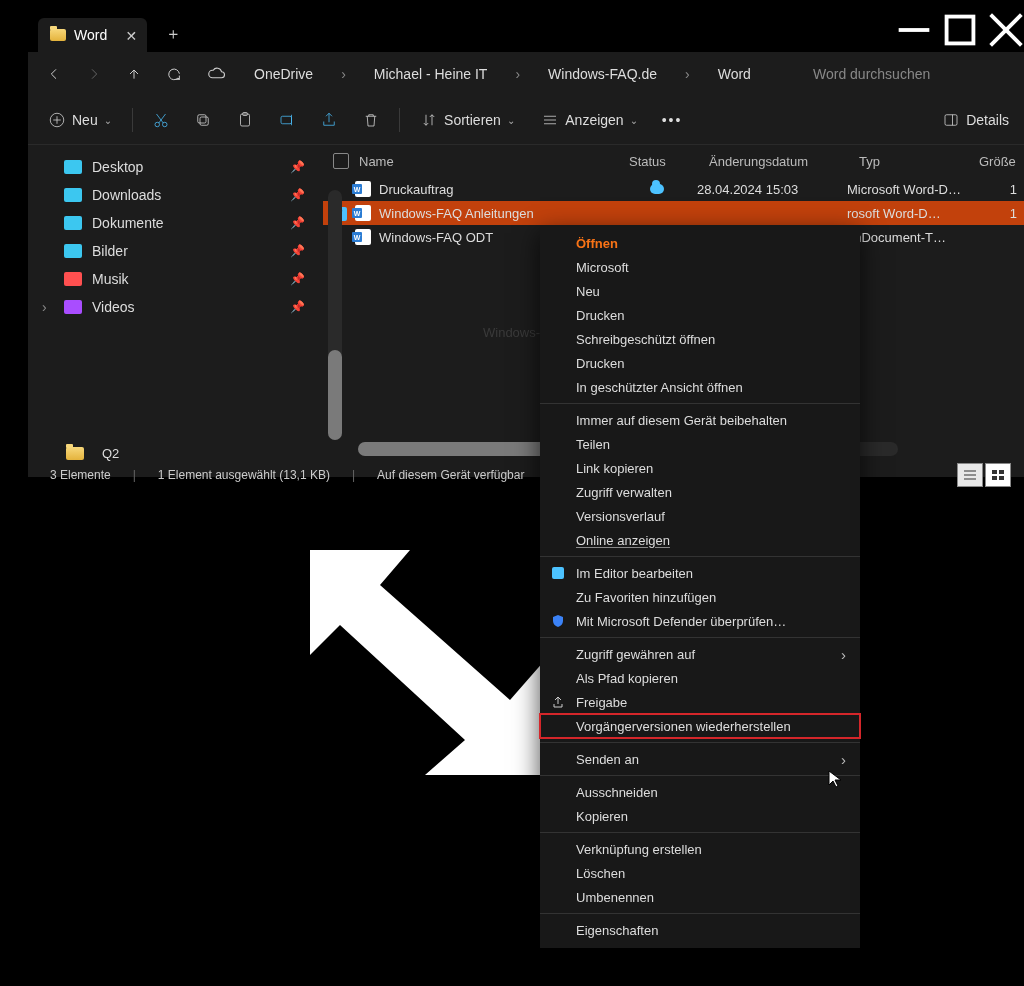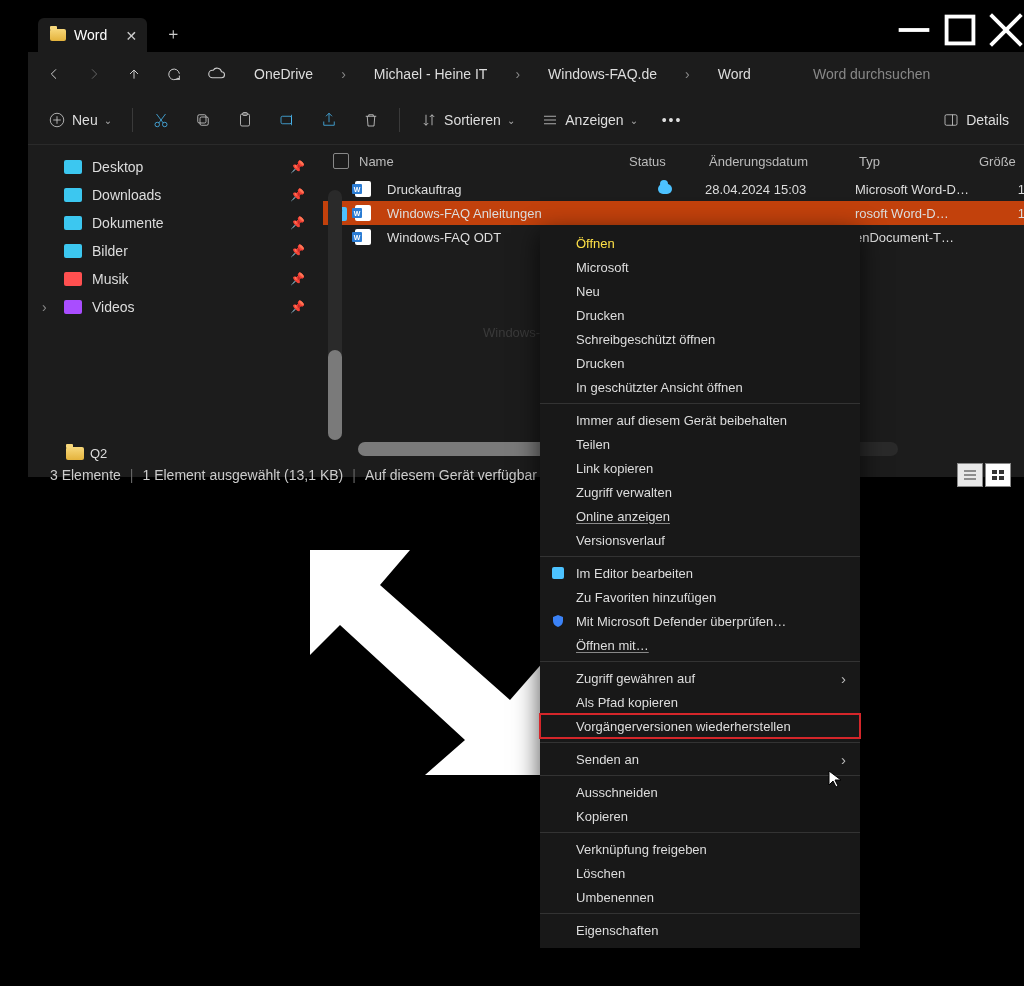--- a/index.html
+++ b/index.html
@@ -39,44 +39,44 @@
   .col.date{width:150px}
   .col.type{width:120px}
   .col.size{width:50px;text-align:right}
   .rows{}
   .row{display:flex;align-items:center;height:24px;padding-left:10px;color:#ddd;font-size:13px;position:relative}
   .row.selected{background:#c2410c}
   .row .chk{width:22px}
   .row .file-ico{width:16px;height:16px;background:#fff;border-radius:2px;position:relative;display:flex;align-items:center;justify-content:center;font-size:8px;font-weight:bold}
   .row .file-ico.word{background:#fff}
   .row .file-ico.word:after{content:"W";position:absolute;left:-3px;top:3px;width:10px;height:10px;background:#2b7cd3;color:#fff;font-size:7px;display:flex;align-items:center;justify-content:center;border-radius:1px}
-  .row .name{width:238px;white-space:nowrap;overflow:hidden;text-overflow:ellipsis;padding-left:16px}
+  .row .name{width:238px;white-space:nowrap;overflow:hidden;text-overflow:ellipsis;padding-left:8px}
   .row .status{width:80px;display:flex;justify-content:center}
   .row .date{width:150px}
   .row .type{width:120px;white-space:nowrap;overflow:hidden;text-overflow:ellipsis}
   .row .size{width:50px;text-align:right}
   .cloud-ico{width:14px;height:10px;background:#4cc2ff;border-radius:5px;position:relative}
   .cloud-ico:before{content:"";position:absolute;left:2px;top:-4px;width:8px;height:8px;background:#4cc2ff;border-radius:50%}
   .watermark{position:absolute;left:160px;top:180px;color:#3a3a3a;font-size:13px}
-  .bottom-spacer{position:absolute;left:38px;top:436px;color:#ddd;font-size:13px;display:flex;align-items:center;gap:6px}
+  .bottom-spacer{position:absolute;left:38px;top:436px;color:#ddd;font-size:13px;display:flex;align-items:center;gap:18px}
   .bottom-folder{width:18px;height:13px;background:linear-gradient(#f7d77a,#e4b33c);border-radius:2px;position:relative}
   .bottom-folder:before{content:"";position:absolute;left:0;top:-3px;width:7px;height:4px;background:#f7d77a;border-radius:1px}
-  .statusbar{position:absolute;left:22px;top:452px;right:10px;height:26px;display:flex;align-items:center;color:#ccc;font-size:14px;gap:9px}
+  .statusbar{position:absolute;left:22px;top:452px;right:10px;height:26px;display:flex;align-items:center;color:#ccc;font-size:12px;gap:22px}
   .statusbar .divider{color:#666}
   .view-toggle{position:absolute;right:8px;display:flex;gap:2px}
   .view-toggle div{width:24px;height:22px;background:#e8e8e8;border:1px solid #888;display:flex;align-items:center;justify-content:center}
   .view-toggle div.active{background:#fff}
   .scrollbar-h{position:absolute;left:330px;top:432px;width:540px;height:14px;background:#2a2a2a;border-radius:7px}
   .scrollbar-h .thumb{position:absolute;left:0;top:0;width:230px;height:14px;background:#7a7a7a;border-radius:7px}
   .scrollbar-v{position:absolute;left:300px;top:180px;width:14px;height:250px;background:#2a2a2a;border-radius:7px}
   .scrollbar-v .thumb{position:absolute;left:0;top:160px;width:14px;height:90px;background:#7a7a7a;border-radius:7px}
   
   .ctx{position:absolute;left:540px;top:225px;width:320px;background:#181818;box-shadow:0 8px 24px rgba(0,0,0,.7);z-index:30;padding:6px 0}
   .ctx-item{height:24px;display:flex;align-items:center;padding:0 14px 0 36px;color:#ddd;font-size:13px;cursor:pointer;position:relative}
-  .ctx-item.bold{font-weight:400;color:#fde047}
+  .ctx-item.bold{font-weight:700;color:#f97316}
   .ctx-item.sub:after{content:"›";position:absolute;right:14px;color:#bbb;font-size:15px}
   .ctx-item.underline span{text-decoration:underline;text-decoration-color:#888;text-underline-offset:2px}
   .ctx-sep{height:1px;background:#333;margin:4px 0}
   .ctx-item.highlight{outline:2px solid #d4262a;outline-offset:-1px}
   .ctx-ico{position:absolute;left:10px;width:16px;height:16px;display:flex;align-items:center;justify-content:center}
   
   .desktop{position:absolute;left:0;top:478px;width:1024px;height:508px;overflow:hidden;z-index:-1}
   .desktop-bg{width:100%;height:100%;background:radial-gradient(ellipse 420px 380px at 35% 40%,#1e66ff 0%,#0a3dd1 25%,#031a6a 55%,#000 85%);position:relative}
   .petal{position:absolute;border-radius:50% 10% 50% 10%;background:linear-gradient(135deg,#4d8fff 0%,#0b3fe0 100%);opacity:.85;transform:rotate(var(--r))}
   
@@ -387,25 +387,25 @@
     </div>
     <div class="ctx-item">
       <span>Teilen</span>
     </div>
     <div class="ctx-item">
       <span>Link kopieren</span>
     </div>
     <div class="ctx-item">
       <span>Zugriff verwalten</span>
     </div>
+    <div class="ctx-item">
+      <span>Versionsverlauf</span>
+    </div>
     <div class="ctx-item underline">
       <span>Online anzeigen</span>
-    </div>
-    <div class="ctx-item">
-      <span>Versionsverlauf</span>
     </div>
     <div class="ctx-sep"></div>
     <div class="ctx-item">
       <span class="ctx-ico">
         <svg width="14" height="14" viewBox="0 0 14 14">
           <rect x="1" y="1" width="12" height="12" rx="2" fill="#4cc2ff"></rect>
         </svg>
       </span>
       <span>Im Editor bearbeiten</span>
     </div>
@@ -413,47 +413,52 @@
       <span>Zu Favoriten hinzufügen</span>
     </div>
     <div class="ctx-item">
       <span class="ctx-ico">
         <svg width="14" height="14" viewBox="0 0 14 14">
           <path d="M7 1l5 2v4c0 3-2 5-5 6-3-1-5-3-5-6V3z" fill="#3b82f6"></path>
         </svg>
       </span>
       <span>Mit Microsoft Defender überprüfen…</span>
     </div>
-    <div class="ctx-item underline">
-      <span>Öffnen mit…</span>
-    </div>
     <div class="ctx-sep"></div>
     <div class="ctx-item sub">
       <span>Zugriff gewähren auf</span>
     </div>
     <div class="ctx-item">
       <span>Als Pfad kopieren</span>
     </div>
+    <div class="ctx-item">
+      <span class="ctx-ico">
+        <svg width="14" height="14" viewBox="0 0 14 14">
+          <path d="M7 2v7m0-7l-3 3m3-3l3 3M3 9v3h8V9" fill="none" stroke="#ccc"></path>
+        </svg>
+      </span>
+      <span>Freigabe</span>
+    </div>
     <div class="ctx-item highlight">
       <span>Vorgängerversionen wiederherstellen</span>
     </div>
     <div class="ctx-sep"></div>
     <div class="ctx-item sub">
       <span>Senden an</span>
     </div>
     <div class="ctx-sep"></div>
     <div class="ctx-item">
       <span>Ausschneiden</span>
     </div>
     <div class="ctx-item">
       <span>Kopieren</span>
     </div>
     <div class="ctx-sep"></div>
     <div class="ctx-item">
-      <span>Verknüpfung freigeben</span>
+      <span>Verknüpfung erstellen</span>
     </div>
     <div class="ctx-item">
       <span>Löschen</span>
     </div>
     <div class="ctx-item">
       <span>Umbenennen</span>
     </div>
     <div class="ctx-sep"></div>
     <div class="ctx-item">
       <span>Eigenschaften</span>

